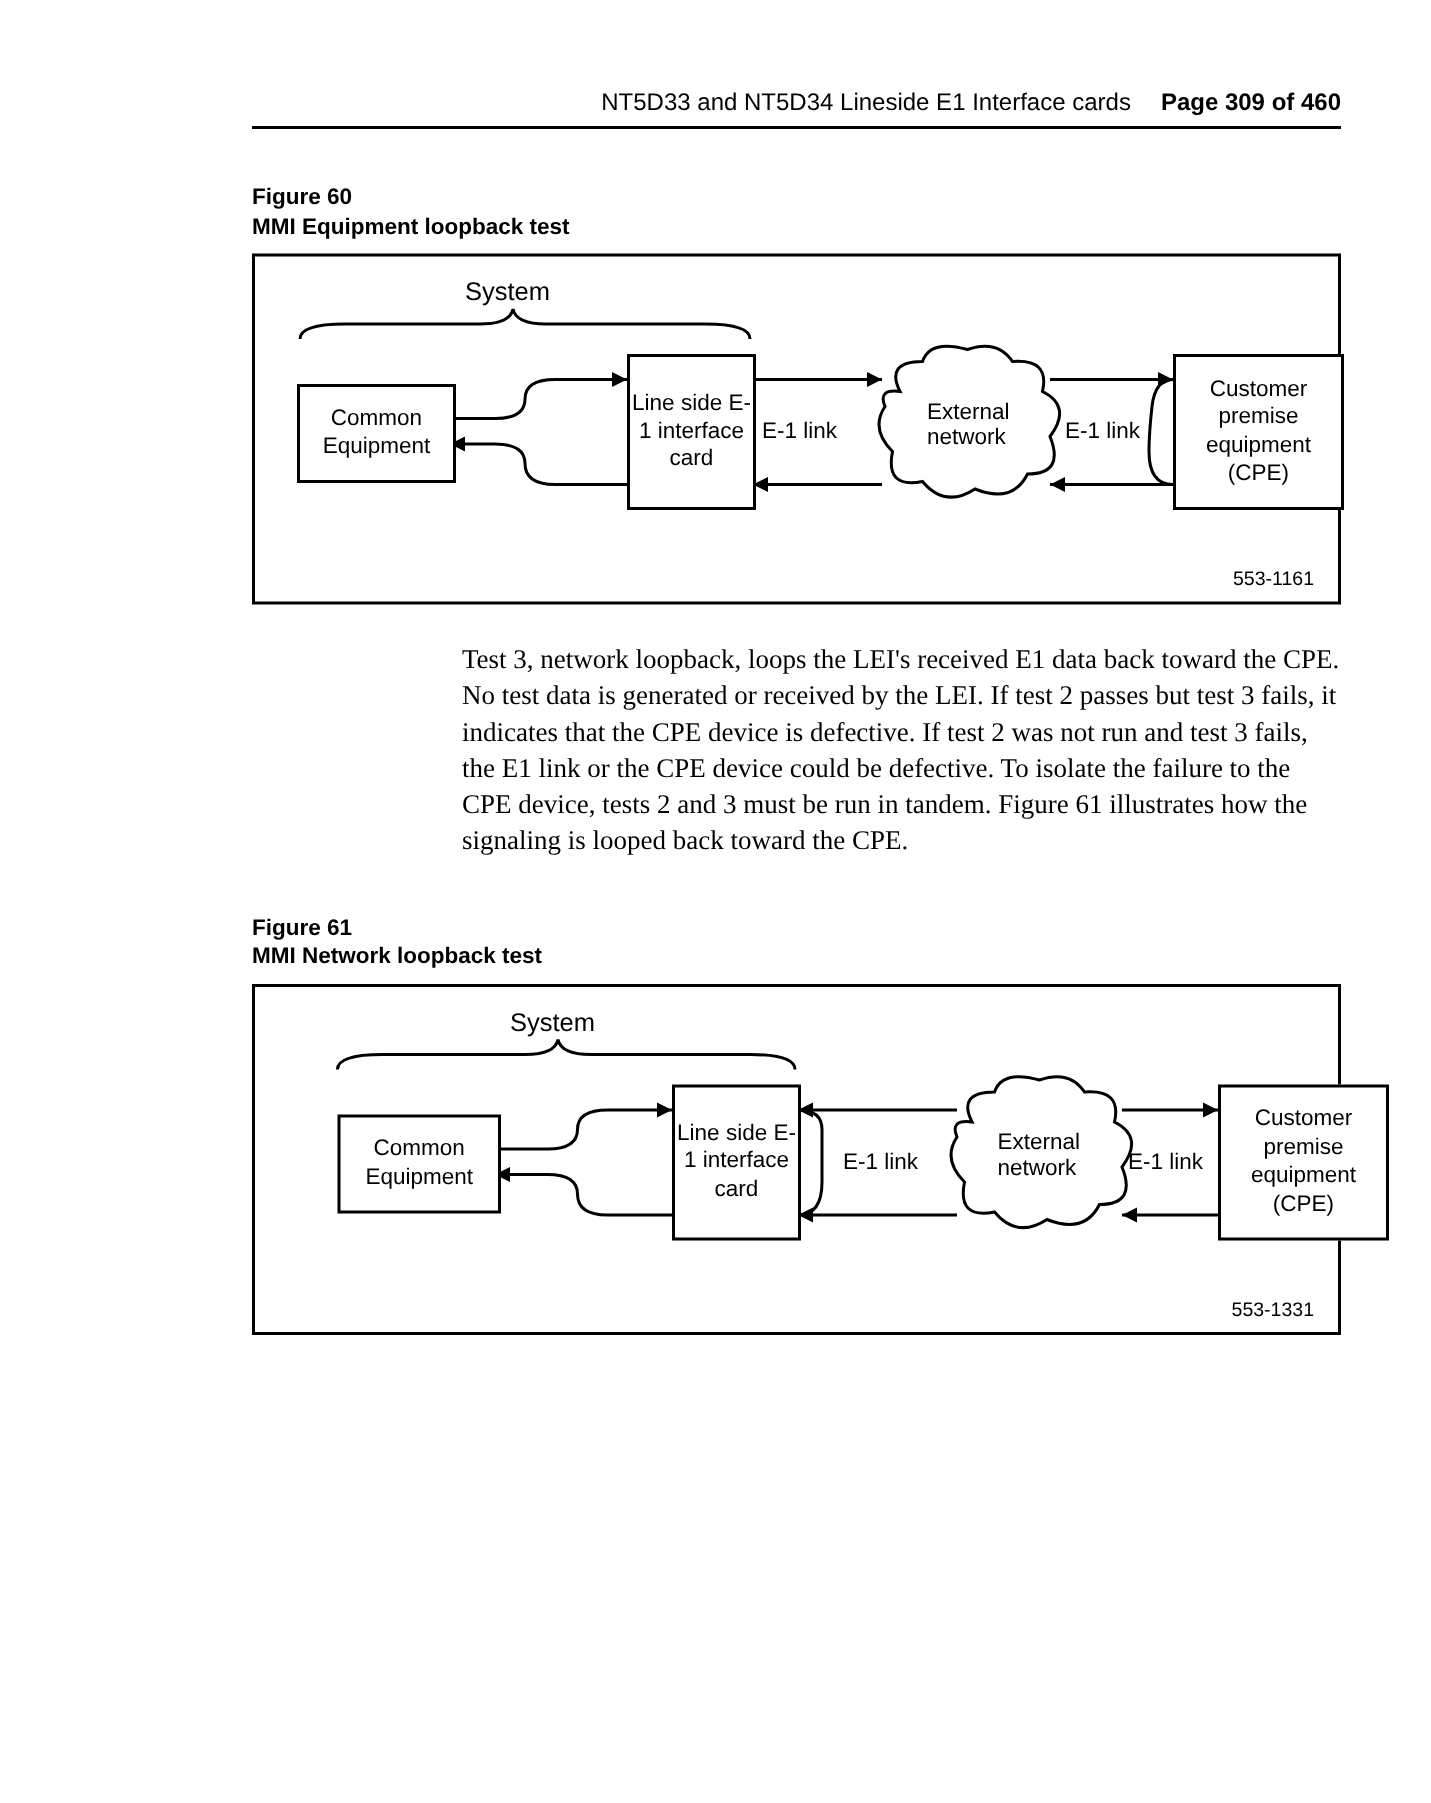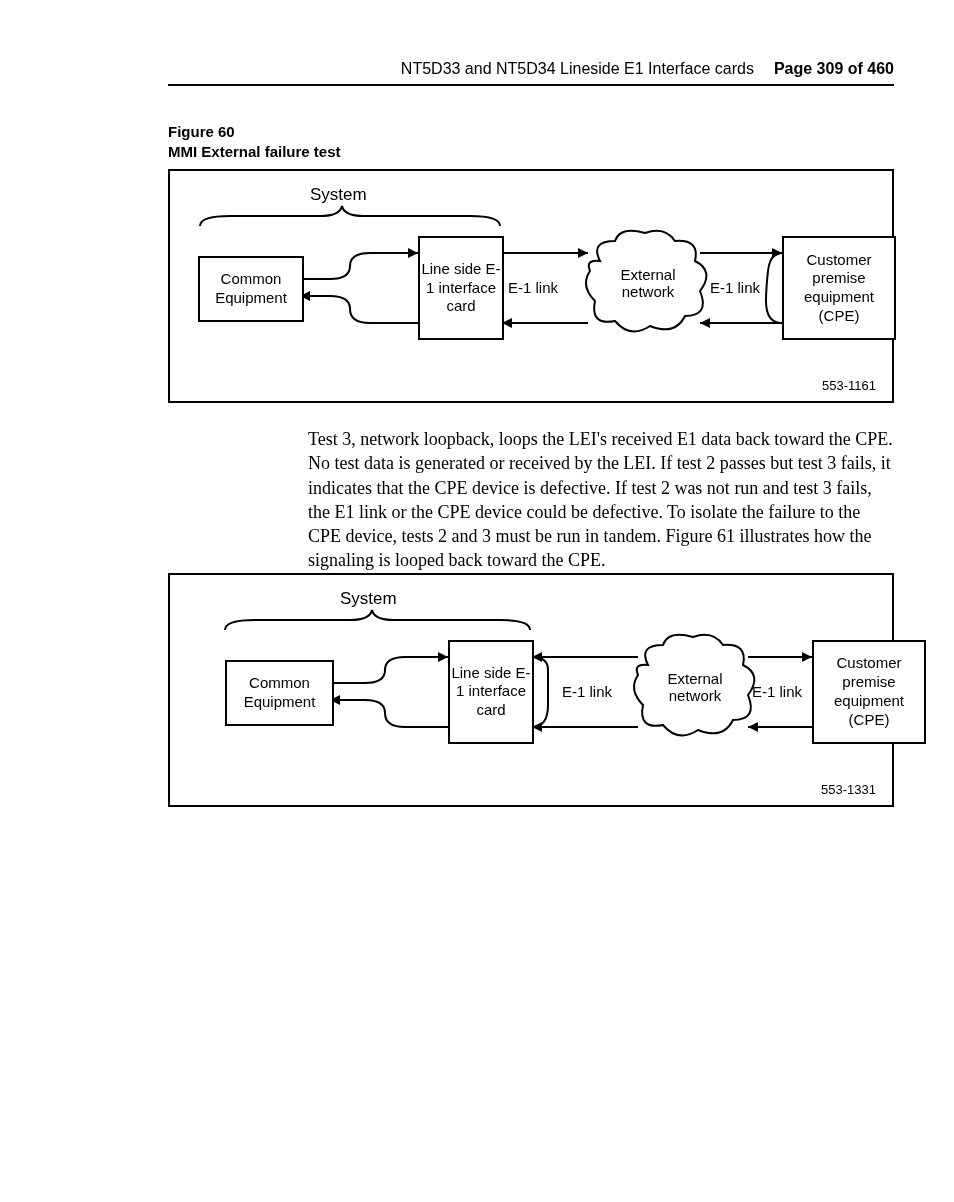--- a/index.html
+++ b/index.html
@@ -68,21 +68,20 @@
     text-align: center;
     display: flex;
     align-items: center;
     justify-content: center;
     line-height: 1.25;
     background: #fff;
   }
   .label {
     position: absolute;
     font-size: 15px;
-    text-align: center;
   }
   .refnum {
     position: absolute;
     right: 16px;
     bottom: 8px;
     font-size: 13px;
     margin-top: 48px;
   }
   svg { position: absolute; top: 0; left: 0; }
 </style>
@@ -91,21 +90,21 @@
 
 <div class="page">
 
   <div class="header">
     <span>NT5D33 and NT5D34 Lineside E1 Interface cards</span>
     <span class="header-page">Page 309 of 460</span>
   </div>
 
   <div class="fig-title">
     <span>Figure 60</span><br>
-    <span>MMI External failure test</span>
+    <span>MMI Equipment loopback test</span>
   </div>
 
   <div class="fig-box">
     <div class="label" style="left:140px; top:14px; font-size:17px;">System</div>
 
     <svg width="770" height="230">
 
       <path d="M 30 55 Q 30 45 60 45 L 150 45 Q 170 45 172 35 Q 174 45 194 45 L 300 45 Q 330 45 330 55" fill="none" stroke="#000" stroke-width="2"></path>
 
       <path d="M 130 108 L 160 108 Q 180 108 180 95 Q 180 82 200 82 L 248 82" fill="none" stroke="#000" stroke-width="2"></path>
@@ -132,20 +131,24 @@
     <div class="box" style="left:248px; top:65px; width:82px; height:100px;">Line side E-1 interface card</div>
     <div class="label" style="left:338px; top:108px;">E-1 link</div>
     <div class="label" style="left:448px; top:95px; width:60px;">External network</div>
     <div class="label" style="left:540px; top:108px;">E-1 link</div>
     <div class="box" style="left:612px; top:65px; width:110px; height:100px;">Customer premise equipment (CPE)</div>
     <div class="refnum">553-1161</div>
   </div>
 
   <div class="body-text">Test 3, network loopback, loops the LEI's received E1 data back toward the CPE. No test data is generated or received by the LEI. If test 2 passes but test 3 fails, it indicates that the CPE device is defective. If test 2 was not run and test 3 fails, the E1 link or the CPE device could be defective. To isolate the failure to the CPE device, tests 2 and 3 must be run in tandem. Figure 61 illustrates how the signaling is looped back toward the CPE.</div>
 
+  <div class="fig-title">
+    <span>Figure 61</span><br>
+    <span>MMI Network loopback test</span>
+  </div>
 
   <div class="fig-box">
     <div class="label" style="left:170px; top:14px; font-size:17px;">System</div>
 
     <svg width="770" height="230">
 
       <path d="M 55 55 Q 55 45 85 45 L 180 45 Q 200 45 202 35 Q 204 45 224 45 L 330 45 Q 360 45 360 55" fill="none" stroke="#000" stroke-width="2"></path>
 
       <path d="M 160 108 L 195 108 Q 215 108 215 95 Q 215 82 235 82 L 278 82" fill="none" stroke="#000" stroke-width="2"></path>
       <polygon points="278,82 268,77 268,87" fill="#000"></polygon>

